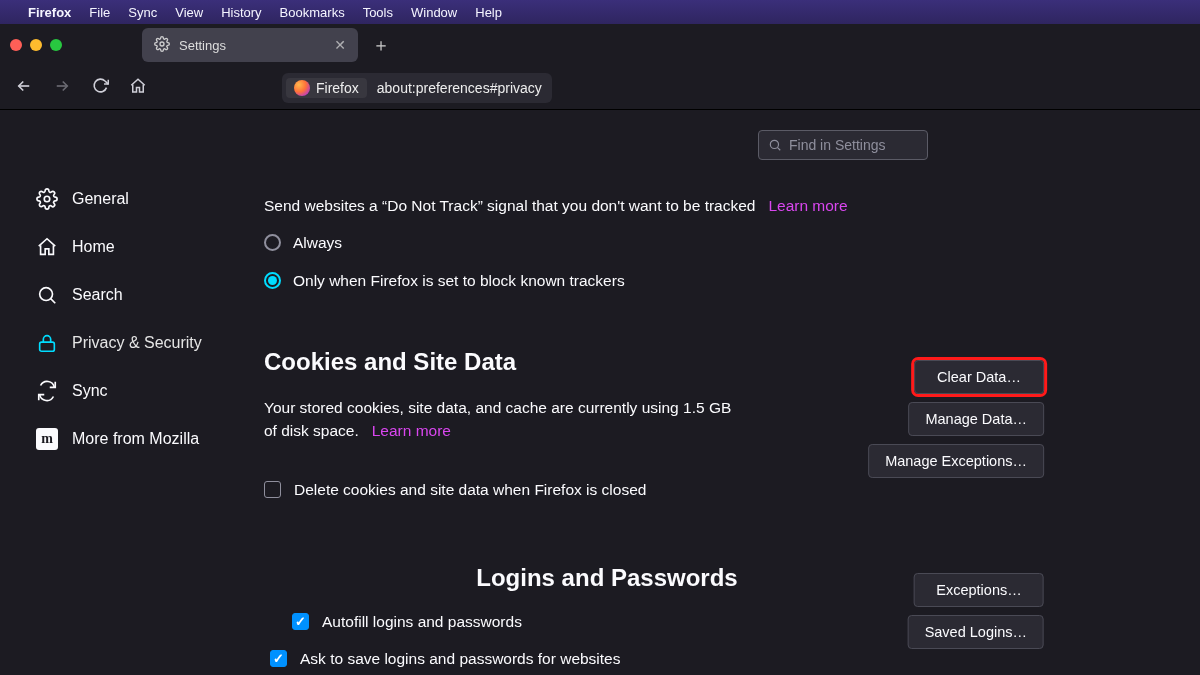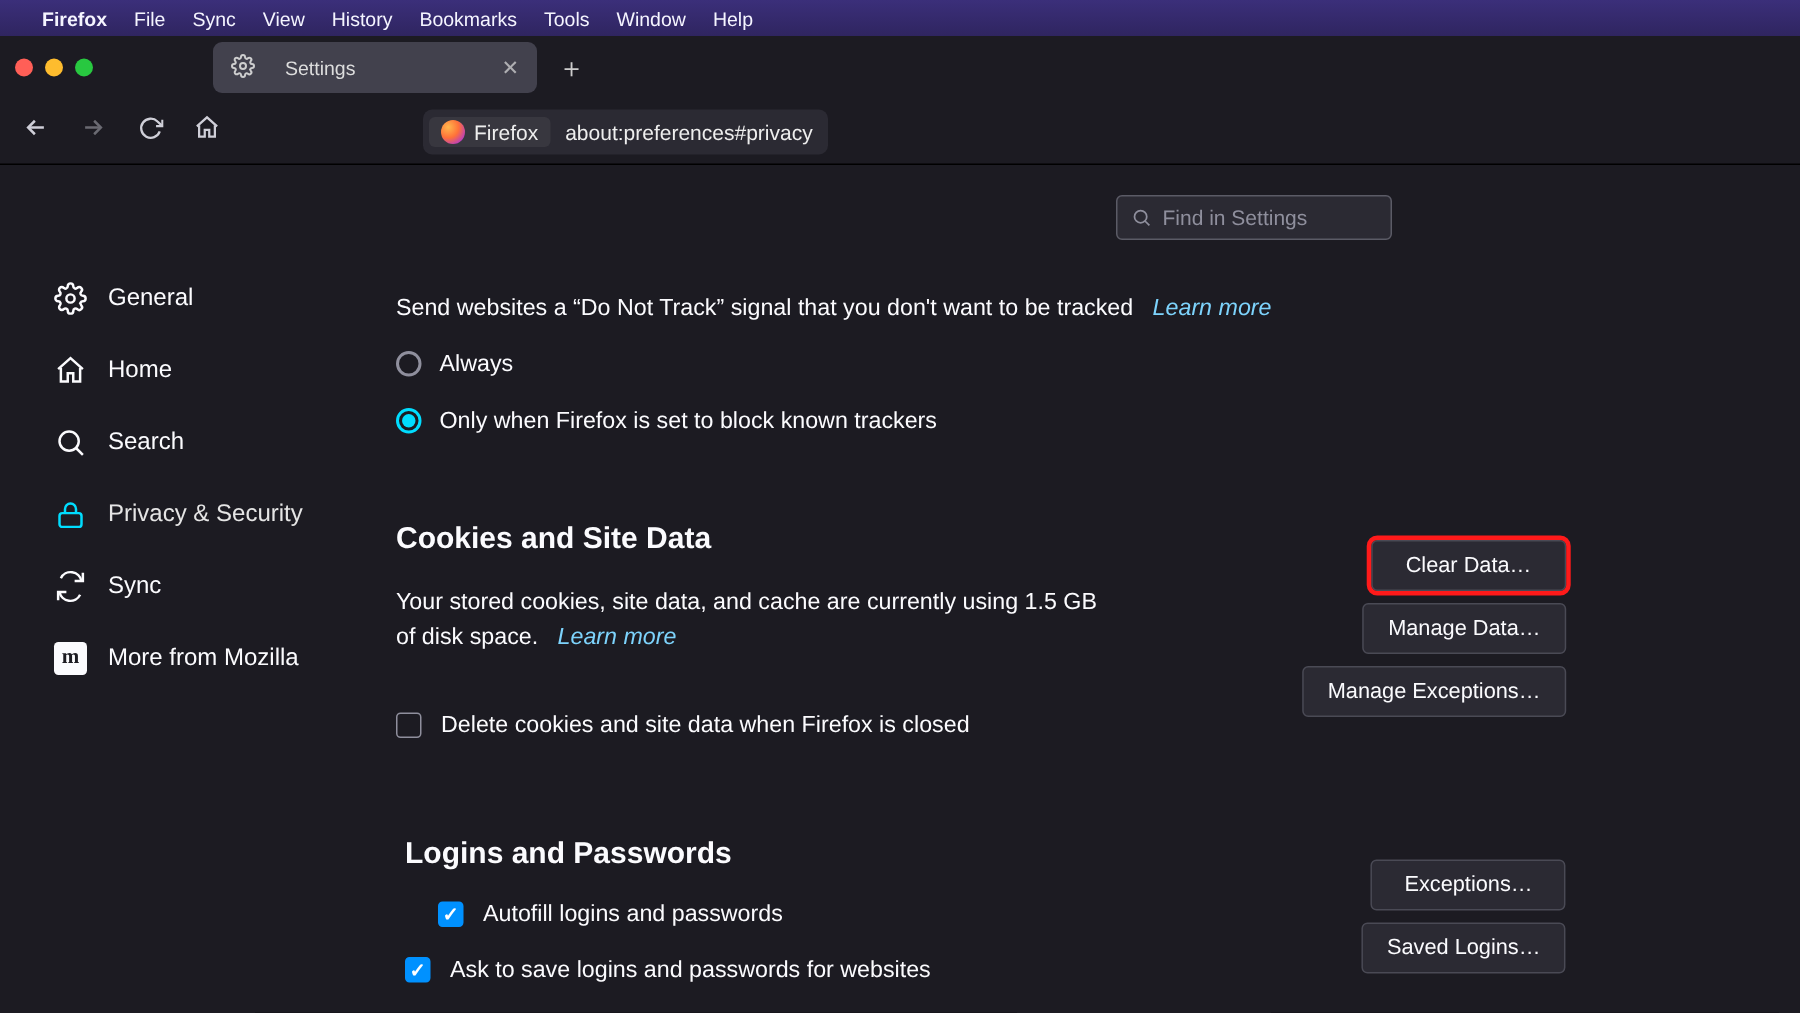--- a/index.html
+++ b/index.html
@@ -7,57 +7,57 @@
   
   .menubar { height:24px; background:linear-gradient(#3b2f7a,#2f2560); display:flex; align-items:center; padding:0 14px; font-size:13px; color:#f5f5ff; font-weight:600;}
   .menubar .apple { margin-right:14px; font-size:14px; }
   .menubar .app { font-weight:700; margin-right:18px;}
   .menubar .mitem { font-weight:400; margin-right:18px; cursor:default;}
   
   .tabstrip { height:42px; background:#1c1b22; display:flex; align-items:center; padding-left:10px;}
   .traffic { display:flex; gap:8px; margin-right:80px;}
   .dot{width:12px;height:12px;border-radius:50%;}
   .dot.r{background:#ff5f57;} .dot.y{background:#febc2e;} .dot.g{background:#28c840;}
-  .tab { display:flex; align-items:center; gap:20px; background:#42414d; height:34px; border-radius:6px; padding:0 12px; width:216px; color:#ddd; font-size:13px;}
+  .tab { display:flex; align-items:center; gap:9px; background:#42414d; height:34px; border-radius:6px; padding:0 12px; width:216px; color:#ddd; font-size:13px;}
   .tab .gear{opacity:.9;}
   .tab .x{margin-left:auto; opacity:.7; font-size:14px;}
   .newtab{ width:30px; height:30px; margin-left:8px; display:flex;align-items:center;justify-content:center;color:#ccc;font-size:18px;border-radius:4px;}
   .toolbar{ height:44px; background:#1c1b22; display:flex; align-items:center; padding:0 14px; gap:18px; border-bottom:1px solid #000;}
   .tbtn{ color:#cfcfd8; font-size:16px; width:20px; text-align:center;}
   .tbtn.dis{ color:#6a6a72;}
   .urlbox{ margin-left:116px; display:flex; align-items:center; background:#2b2a33; height:30px; border-radius:6px; padding:0 10px; gap:10px; font-size:14px; color:#eee;}
   .ff-badge{ display:flex;align-items:center;gap:6px; background:#38373f; padding:2px 8px; border-radius:4px; margin-left:-6px;}
   .ff-logo{width:16px;height:16px;border-radius:50%;background:radial-gradient(circle at 30% 30%,#ffb84d,#ff7139 45%,#a62ee6 90%);}
   .content{ position:absolute; top:110px; left:0; right:0; bottom:0; background:#1c1b22; }
-  .search-settings{ position:absolute; top:20px; right:272px; width:184px; height:30px; border:1px solid #5b5b66; border-radius:4px; background:#2b2a33; display:flex;align-items:center; padding:0 9px; gap:7px; color:#8f8f9d; font-size:14px;}
+  .search-settings{ position:absolute; top:20px; right:272px; width:170px; height:30px; border:1px solid #5b5b66; border-radius:4px; background:#2b2a33; display:flex;align-items:center; padding:0 9px; gap:7px; color:#8f8f9d; font-size:14px;}
   
   .sidebar{ position:absolute; top:78px; left:36px; width:200px; display:flex; flex-direction:column; gap:26px;text-align:center;}
   .navitem{ display:flex; align-items:center; gap:14px; font-size:16px; color:#fbfbfe; cursor:default;}
   .navitem.active{ color:#e5e5e5;}
   .navicon{ width:22px; height:22px; display:flex;align-items:center;justify-content:center; stroke:#fbfbfe; stroke-width:1.8; fill:none;}
   .navitem.active .navicon{ stroke:#00ddff;}
   
   .main{ position:absolute; top:84px; left:264px; width:680px; font-size:15.5px; color:#fbfbfe; line-height:1.5;}
-  .link{ color:#7dd3fc; cursor:default;font-style:italic;}
+  .link{ color:#d946ef; cursor:default;}
   .radiogrp{ margin-top:14px; display:flex; flex-direction:column; gap:14px;}
   .radio{ display:flex; align-items:center; gap:12px;}
   .r-outer{ width:17px;height:17px;border-radius:50%;border:2px solid #8f8f9d; display:flex;align-items:center;justify-content:center;}
   .radio.sel .r-outer{ border-color:#00ddff;}
   .radio.sel .r-inner{ width:9px;height:9px;border-radius:50%;background:#00ddff;}
-  h2.section{ font-size:20px; font-weight:700; margin-top:52px;}
+  h2.section{ font-size:24px; font-weight:700; margin-top:52px;}
   .para{ margin-top:16px; max-width:470px;}
   .cb-row{ display:flex;align-items:center;gap:13px; margin-top:24px;}
   .cb{ width:17px;height:17px;border:1.5px solid #8f8f9d;border-radius:3px; display:flex;align-items:center;justify-content:center;}
   .cb.ck{ background:#0091ff; border-color:#0091ff;}
   .cb.ck::after{content:"✓"; color:#fff; font-size:13px; font-weight:700; line-height:1;}
   .btncol{ position:absolute; top:250px; left:1044px; transform:translateX(-100%); display:flex; flex-direction:column; gap:8px; align-items:flex-end;}
   .btn{ background:#2b2a33; border:1px solid #4a4a55; color:#fbfbfe; font-size:14.5px; padding:8px 16px; border-radius:4px; min-width:130px; text-align:center; white-space:nowrap;}
   .btn.hl{ outline:3px solid #ff1a1a; outline-offset:0; }
   .btncol2{ position:absolute; top:463px; left:1044px; transform:translateX(-100%); display:flex;flex-direction:column; gap:8px; align-items:flex-end;}
-  .logins{ margin-top:58px;}
+  .logins{ margin-top:58px;text-align:center;}
   .logins h2.section{ margin-top:0; margin-left:6px;}
   .logins .cb-row{ margin-left:6px; margin-top:14px;}
   .logins .indent{ margin-left:28px; margin-top:14px;}
   .mfm-box{ width:22px;height:22px;background:#fbfbfe;border-radius:3px;color:#1c1b22;display:flex;align-items:center;justify-content:center;font-weight:800;font-size:14px;font-family:Georgia,serif;}
 </style>
 </head>
 <body>
 
 <div class="menubar">
   <span class="apple"></span>

